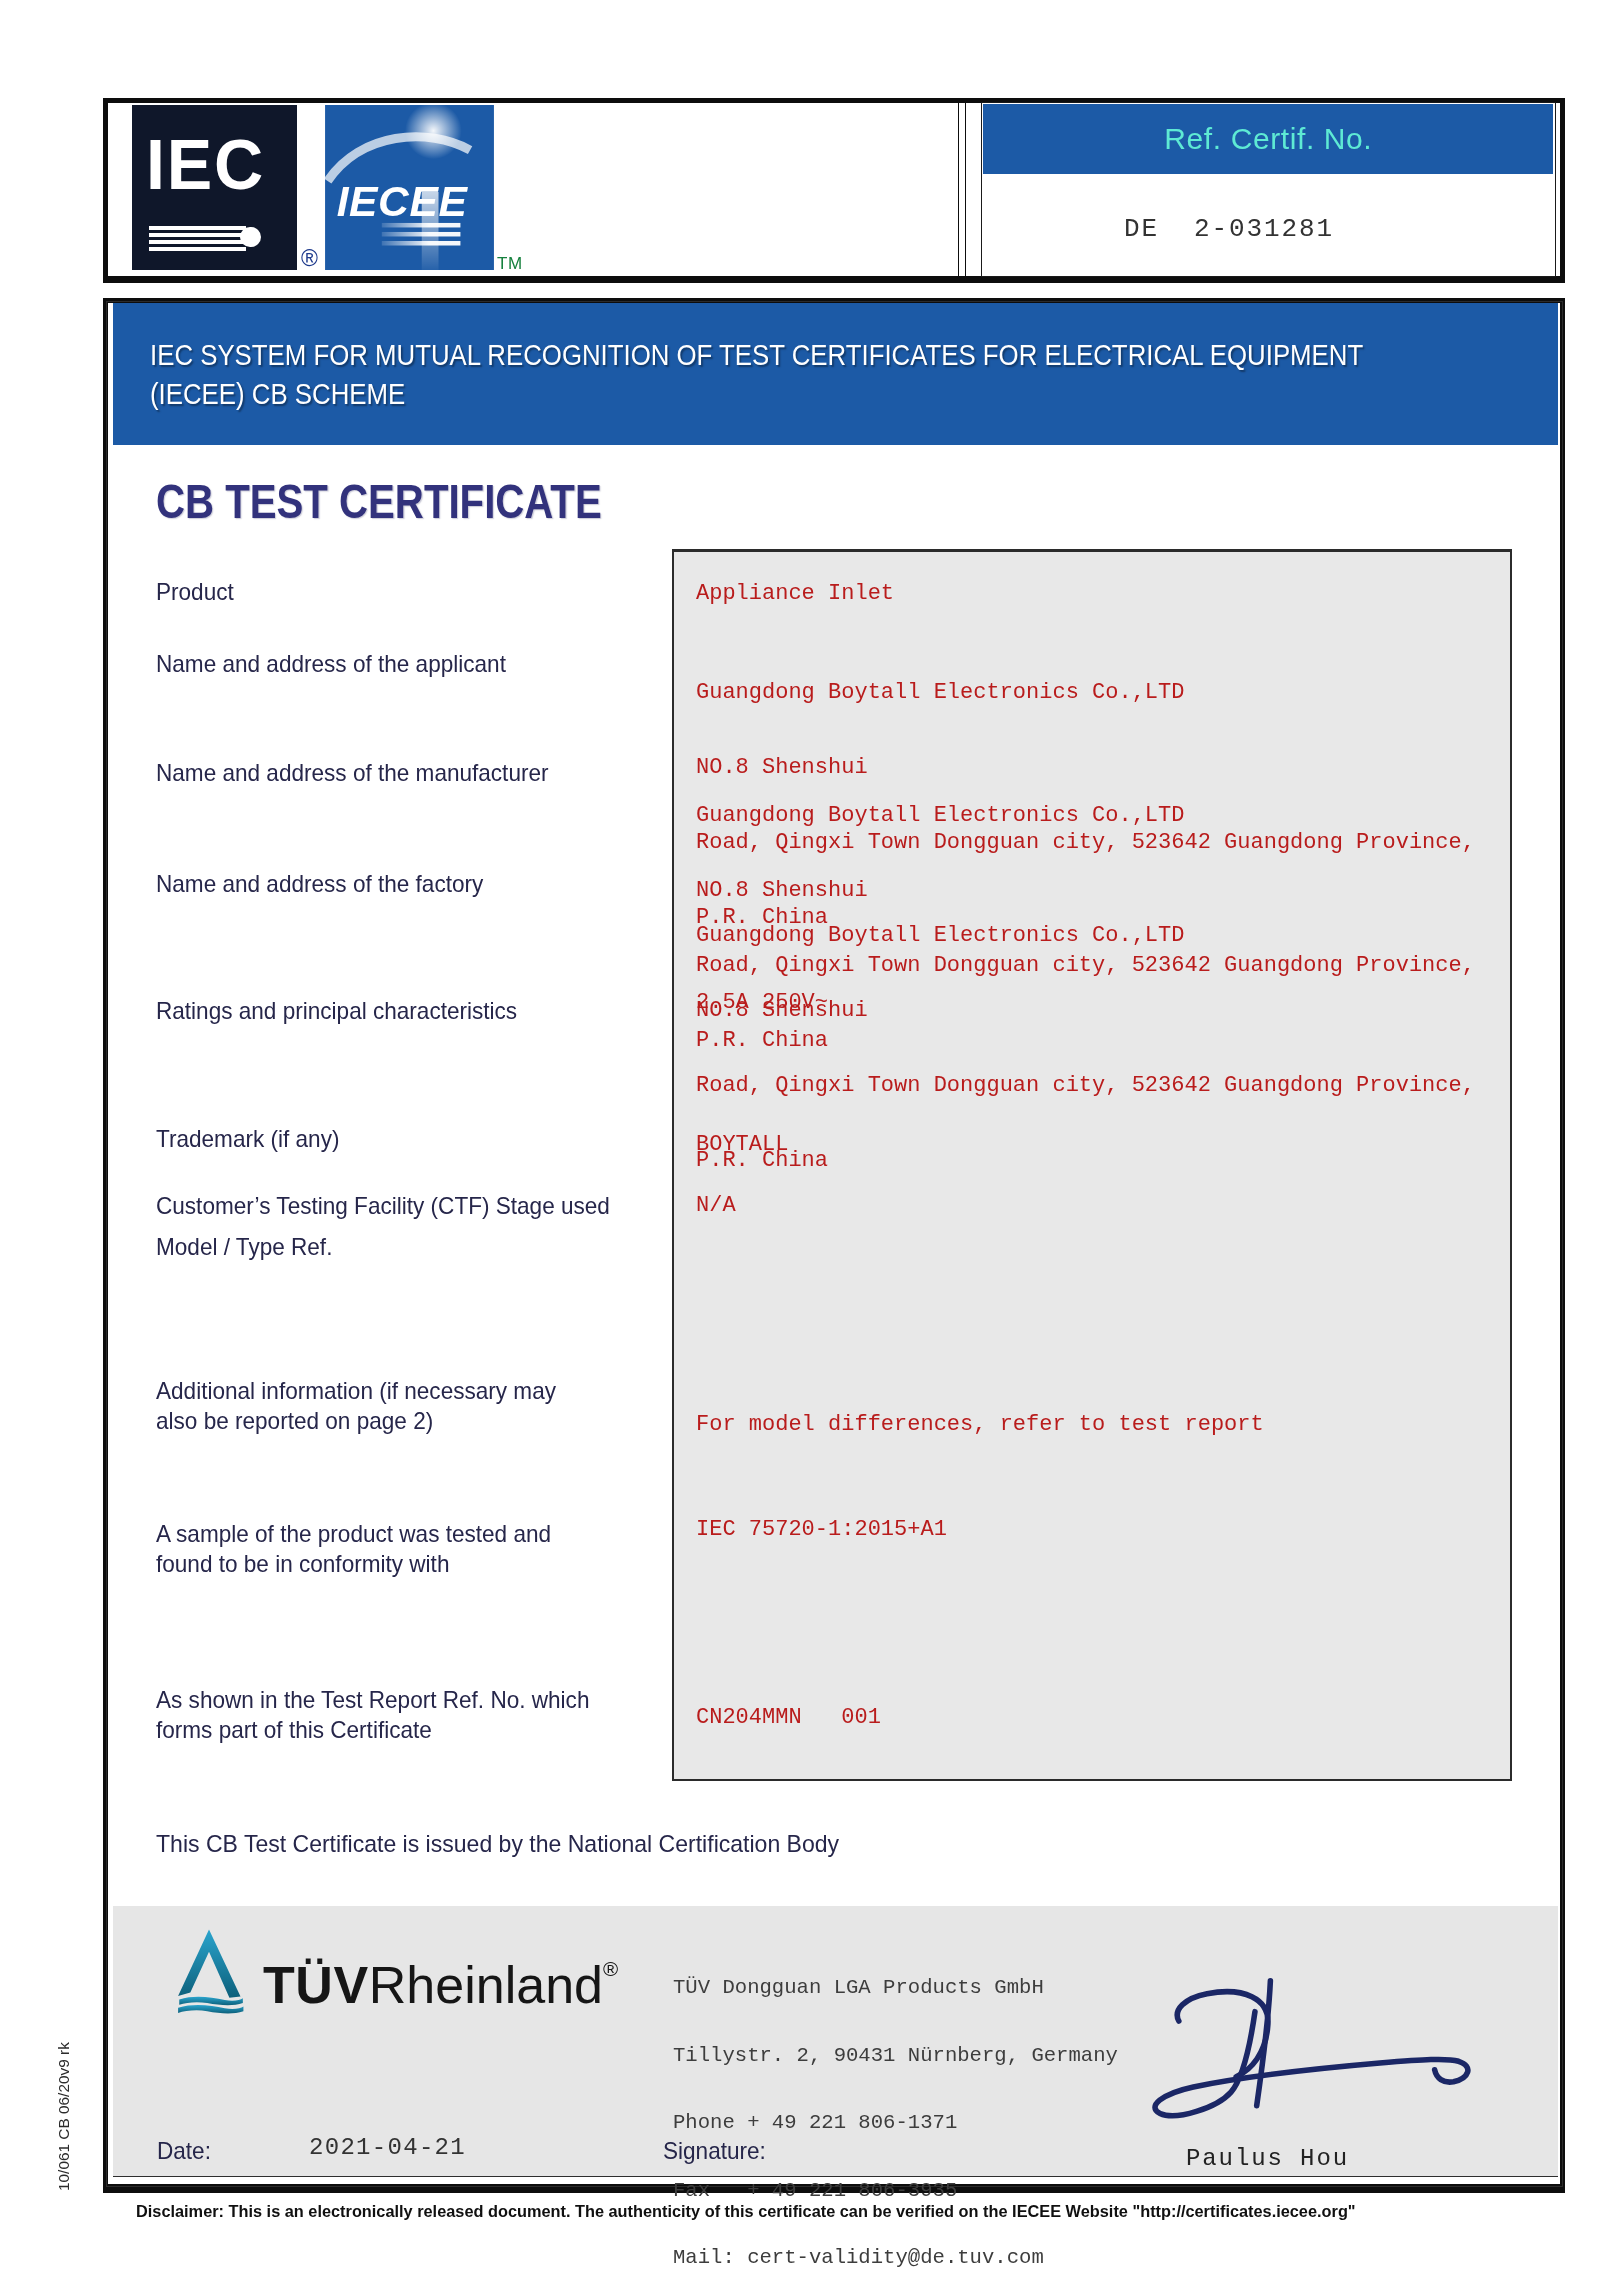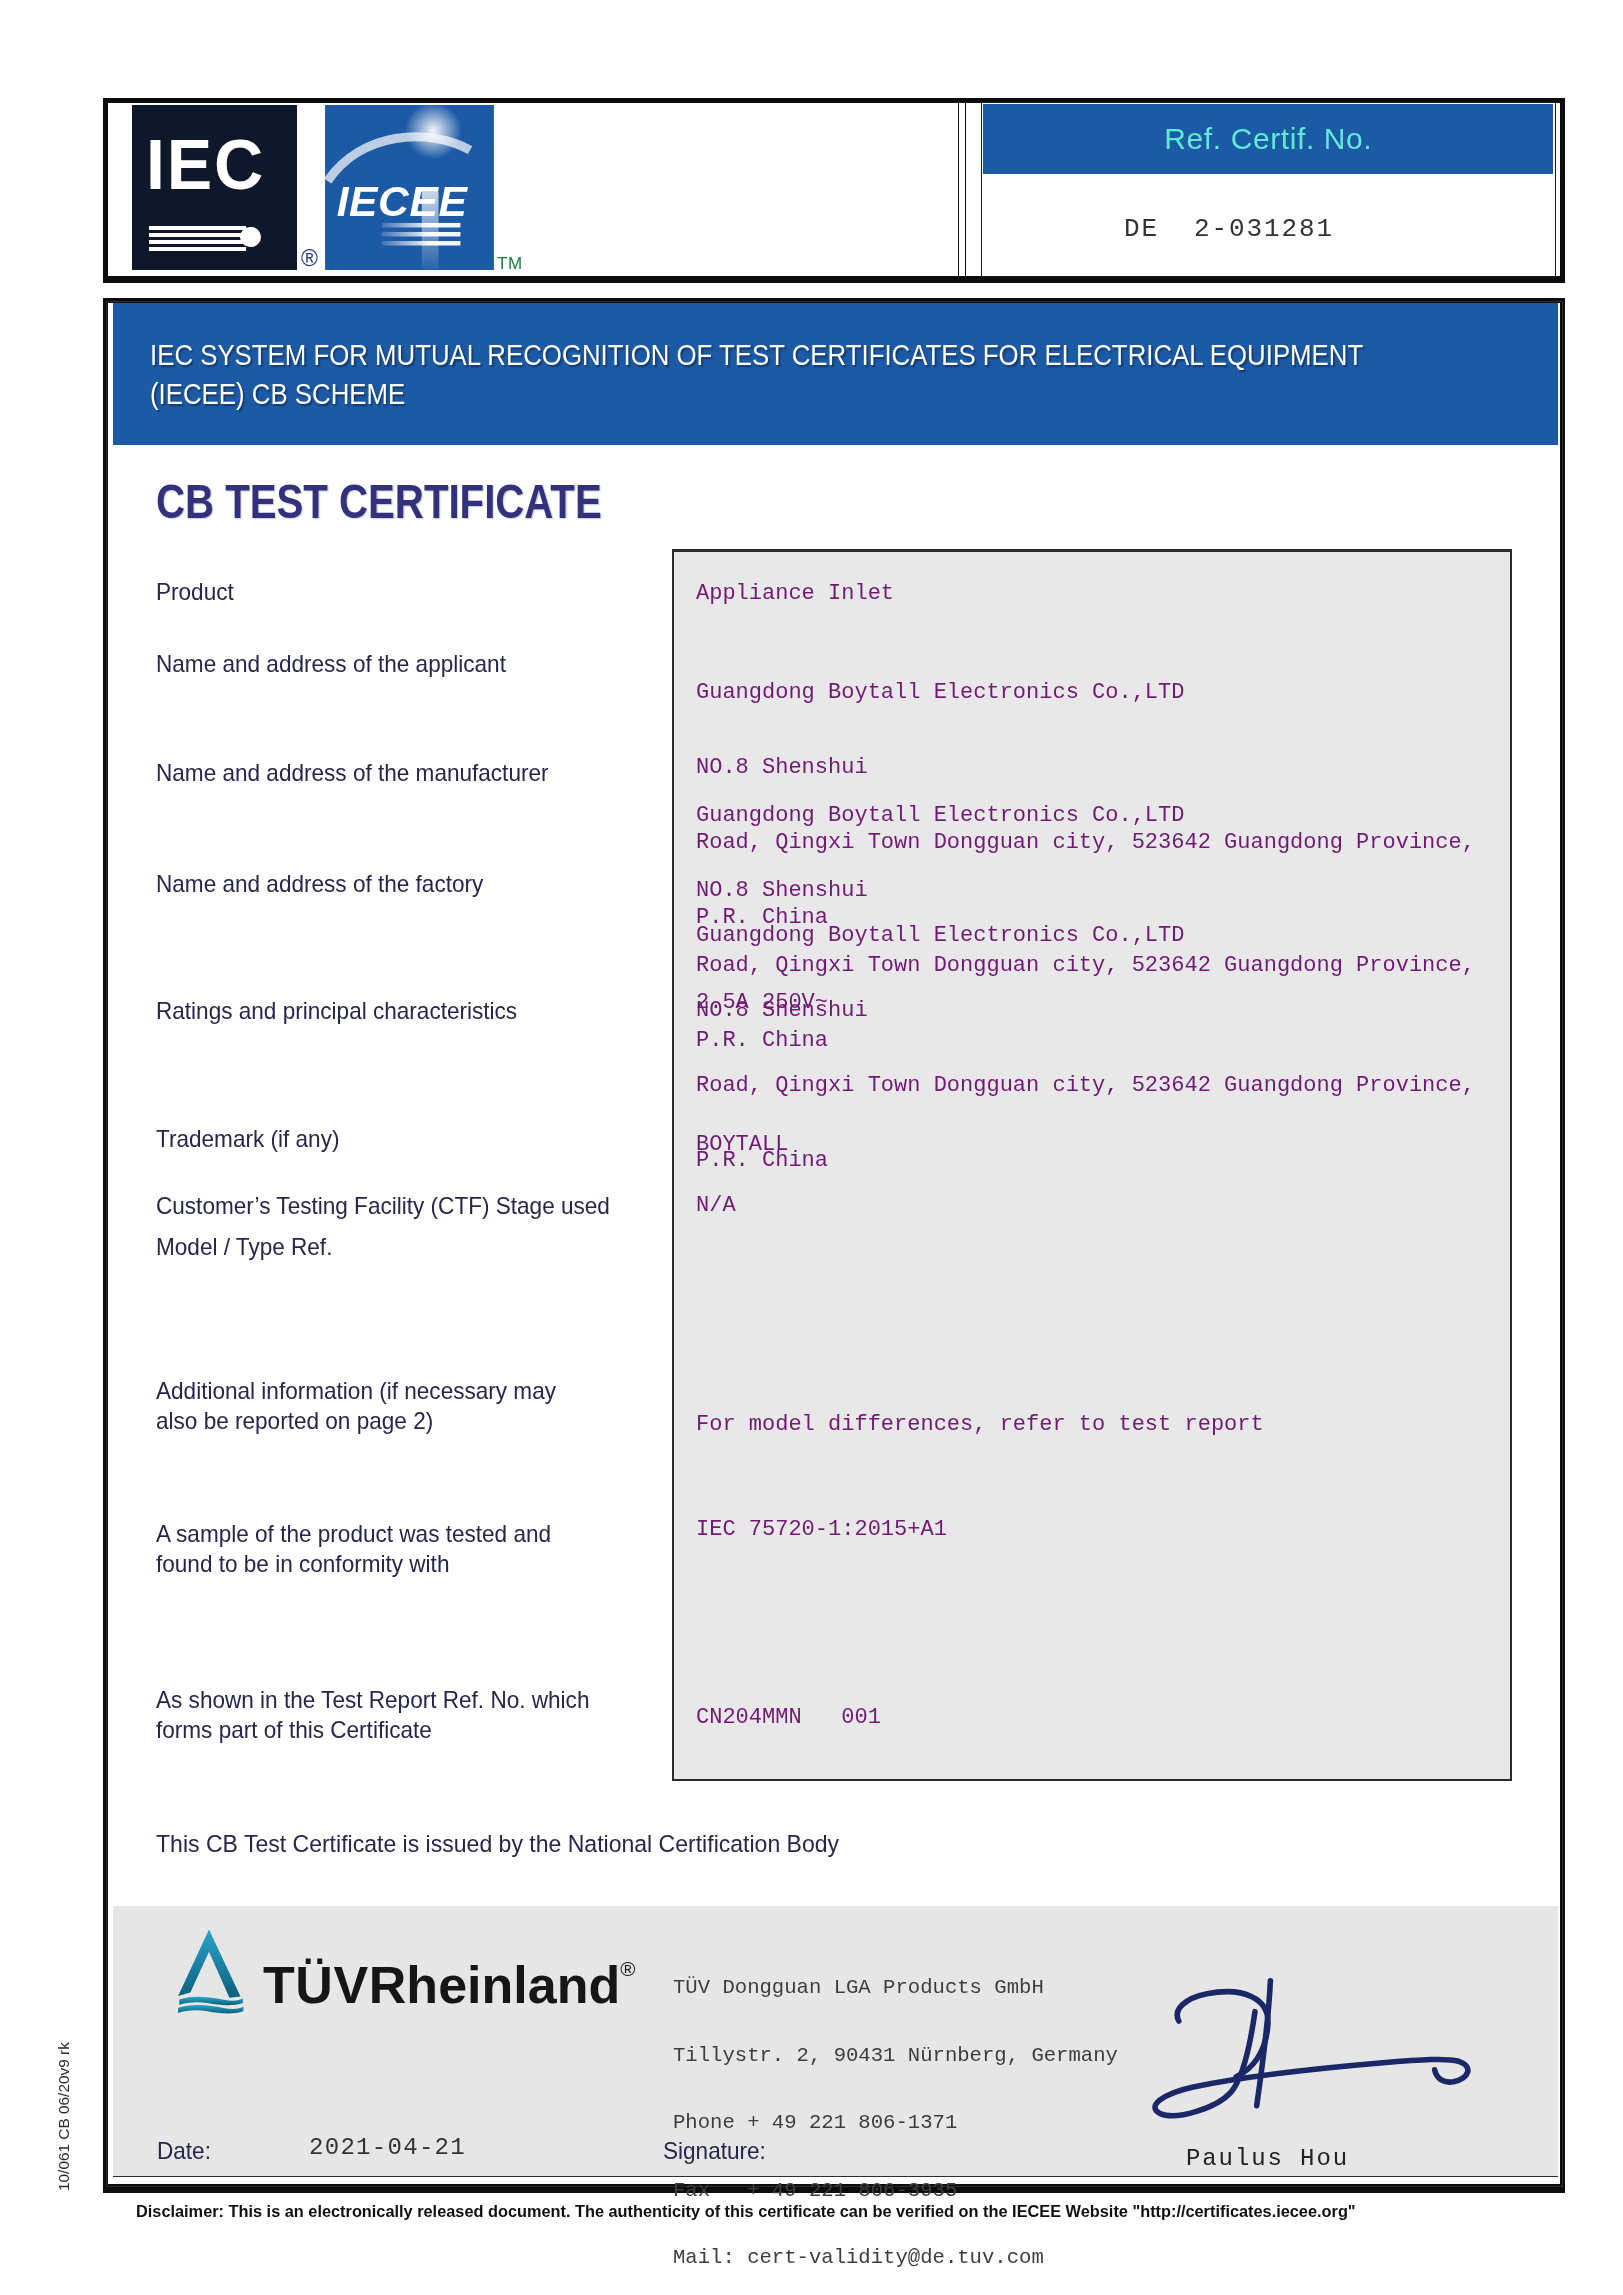--- a/index.html
+++ b/index.html
@@ -35,30 +35,30 @@
     transform-origin:left top;white-space:nowrap;text-shadow:1.9px 1.9px 1.9px rgba(0,0,0,.38);}
   .page-title{left:156px;top:473px;color:#32327c;font-size:49px;font-weight:700;
     transform:scaleX(.82);transform-origin:left top;white-space:nowrap;
     text-shadow:1.3px 1.3px 1.3px rgba(40,40,90,.25);}
   .lbl{color:#26264a;font-size:24px;line-height:30px;transform:scaleX(.94);
     transform-origin:left top;white-space:nowrap;}
   
   .values-panel{left:672px;top:549px;width:840px;height:1232px;background:#e8e8e8;
     border:2.6px solid #2b2b2b;border-top-width:3.9px;box-sizing:border-box;}
   .val{position:absolute;left:22px;font-family:"Liberation Mono",monospace;font-size:22px;
-    line-height:25px;color:#701a75;white-space:pre;}
+    line-height:25px;color:#b91c1c;white-space:pre;}
   
   .ncb-line{left:156px;top:1830px;color:#26264a;font-size:24.5px;transform:scaleX(.94);
     transform-origin:left top;white-space:nowrap;}
   .footer{left:113px;top:1906px;width:1445px;height:271px;background:#e6e6e6;
     border-bottom:1.9px solid #2e2e2e;box-sizing:border-box;}
   .tuv-logo{left:56px;top:20px;}
   .tuv-wordmark{left:150px;top:49px;color:#161616;font-size:52px;white-space:nowrap;}
   .tuv-bold{font-weight:700;letter-spacing:0.6px;}
-  .tuv-rest{font-weight:700;letter-spacing:0px;}
+  .tuv-rest{font-weight:400;letter-spacing:0px;}
   .tuv-reg{font-size:20.6px;vertical-align:27px;}
   .contact{left:560px;top:26px;font-family:"Liberation Mono",monospace;font-size:20.6px;
     line-height:22.5px;color:#3d3d3d;white-space:pre;}
   .sig-svg{left:1014px;top:68px;}
   .date-label{left:44px;top:230px;}
   .date-value{left:196px;top:228px;font-family:"Liberation Mono",monospace;font-size:24px;
     color:#333;letter-spacing:1.3px;white-space:pre;}
   .sig-label{left:550px;top:230px;}
   .signatory{left:1073px;top:239px;font-family:"Liberation Mono",monospace;font-size:24px;
     color:#222;letter-spacing:1.9px;white-space:pre;}

